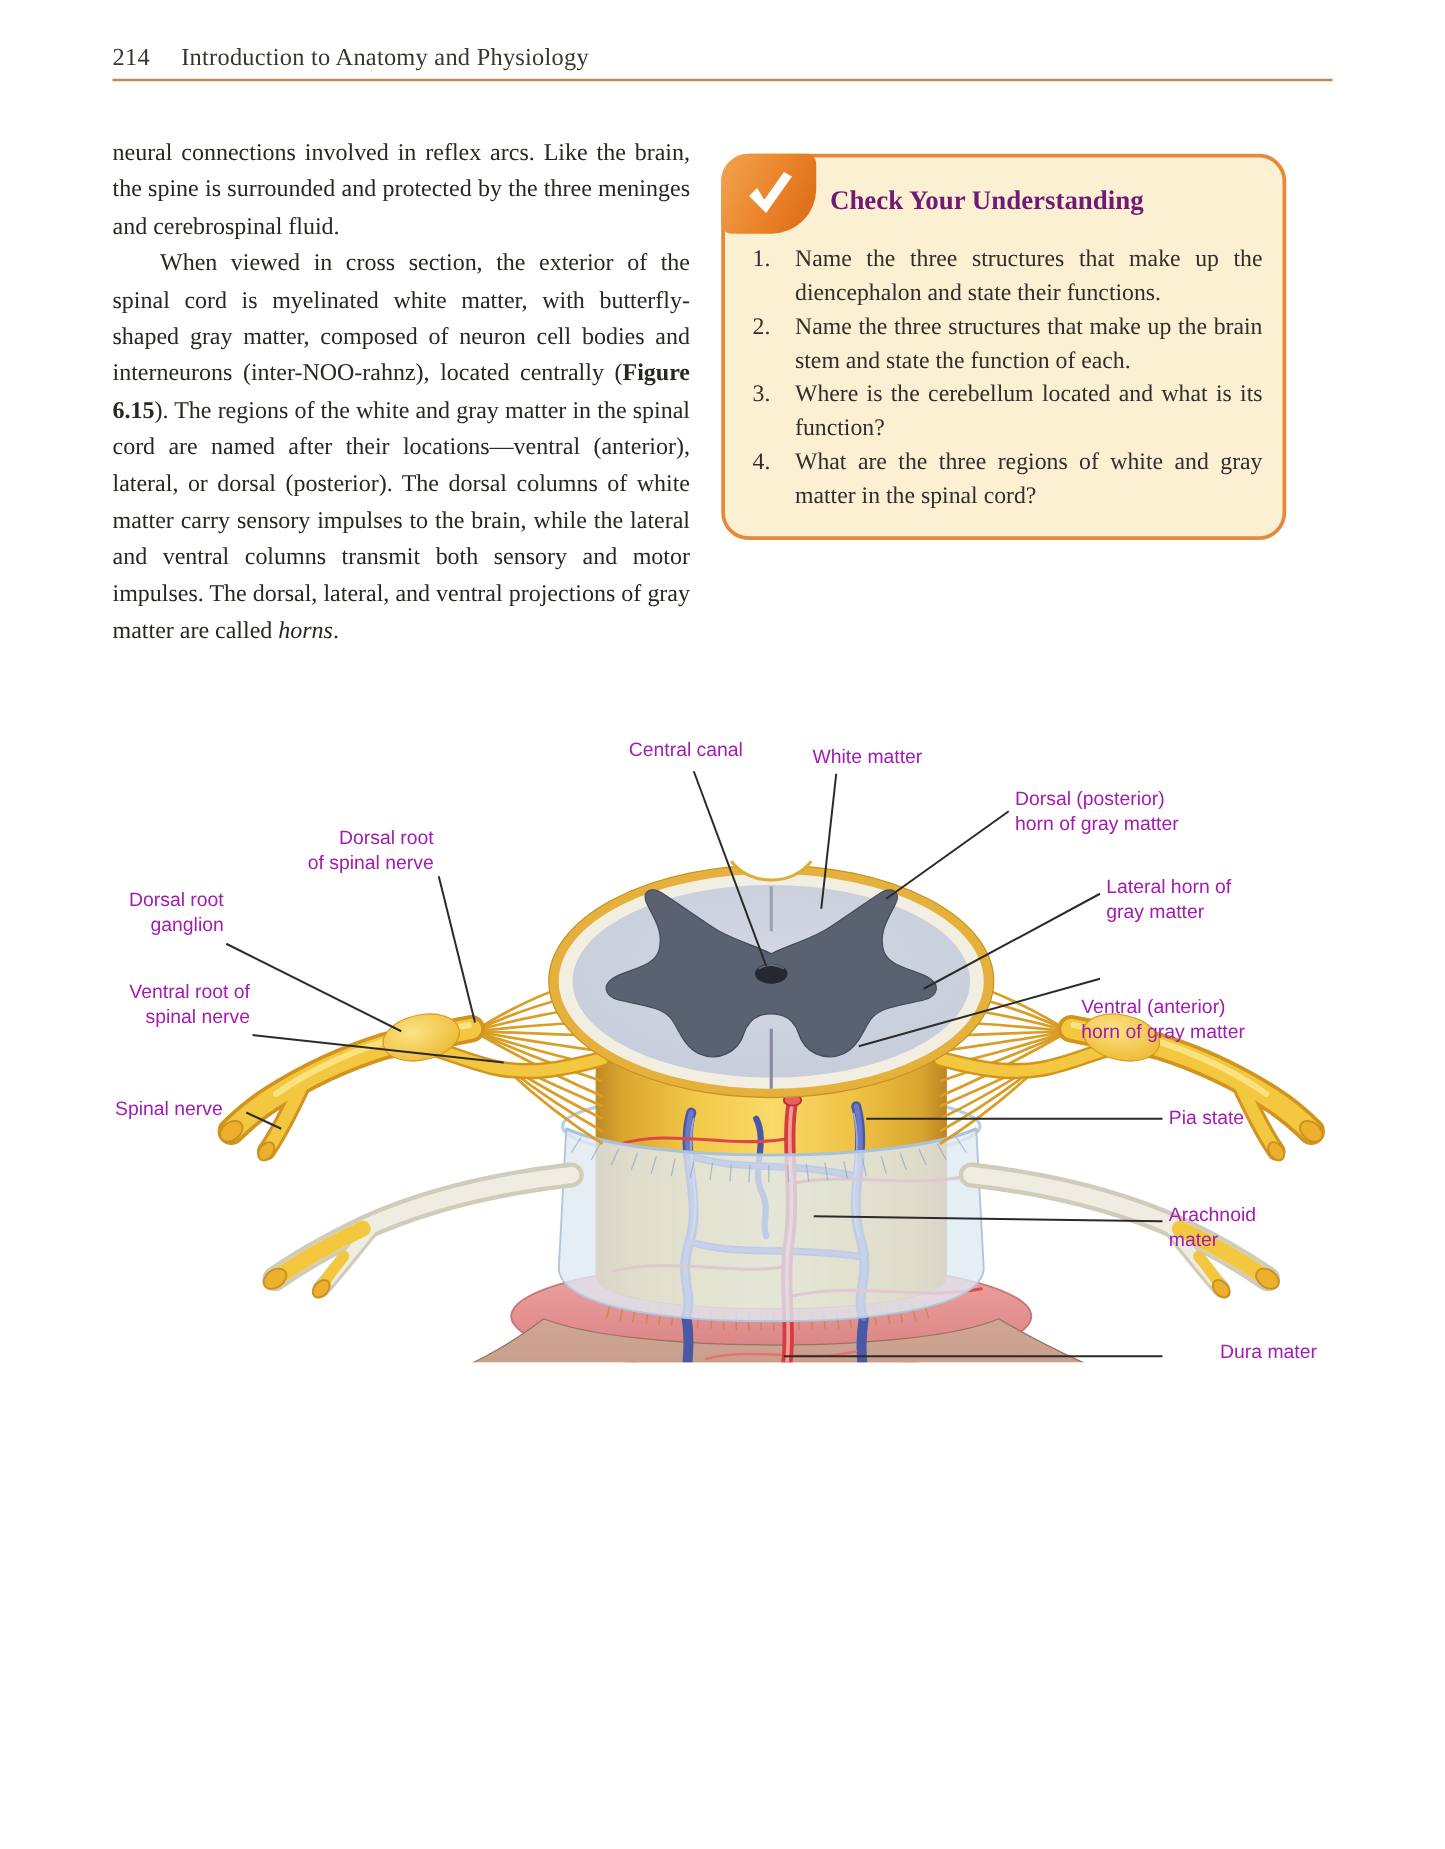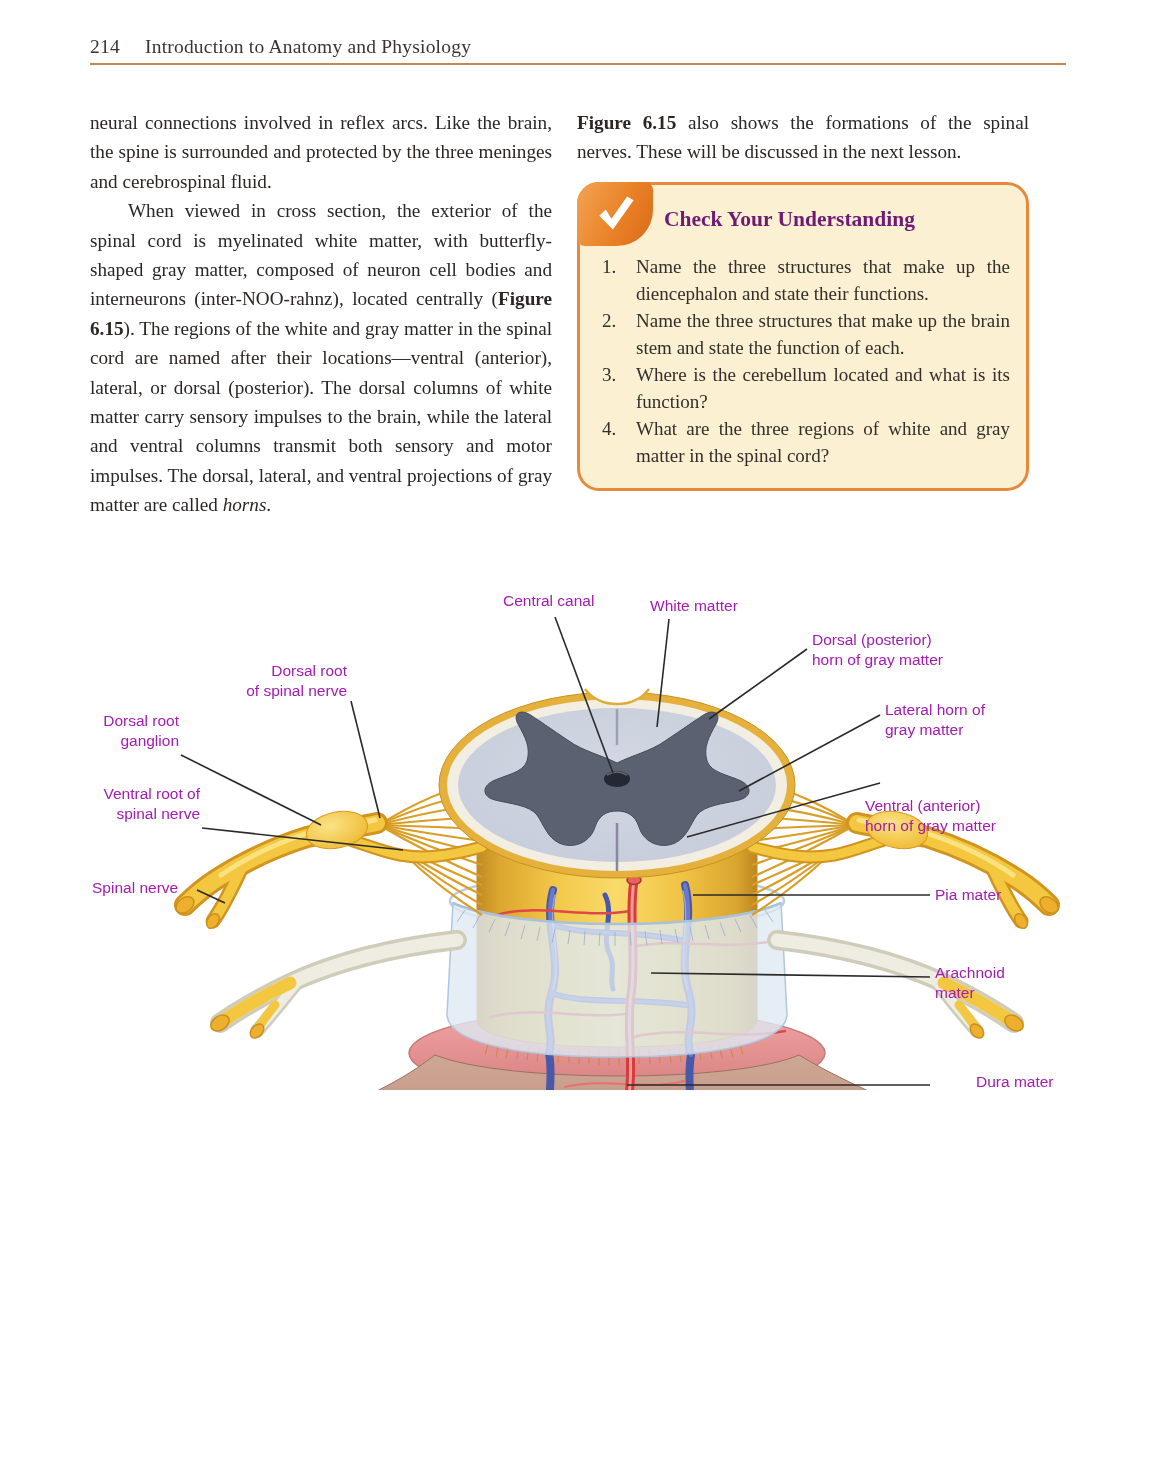--- a/index.html
+++ b/index.html
@@ -50,21 +50,20 @@
     <span class="pnum">214</span><span>Introduction to Anatomy and Physiology</span>
   </div>
   <div class="hdr-rule"></div>
 
   <div class="colL">
     <p>neural connections involved in reflex arcs. Like the brain, the spine is surrounded and protected by the three meninges and cerebrospinal fluid.</p>
     <p class="ind"><span>When viewed in cross section, the exterior of the spinal cord is myelinated white matter, with butterfly-shaped gray matter, composed of neuron cell bodies and interneurons (inter-NOO-rahnz), located centrally (</span><b class="figref">Figure 6.15</b><span>). The regions of the white and gray matter in the spinal cord are named after their locations—ventral (anterior), lateral, or dorsal (posterior). The dorsal columns of white matter carry sensory impulses to the brain, while the lateral and ventral columns transmit both sensory and motor impulses. The dorsal, lateral, and ventral projections of gray matter are called </span><i>horns</i><span>.</span></p>
   </div>
 
   <div class="colR">
-    <p><b class="figref">Figure 6.15</b><span> also shows the formations of the spinal nerves. These will be discussed in the next lesson.</span></p>
 
     <div class="cyu">
       <div class="cyu-badge">
         <svg viewBox="0 0 60 56">
           <path d="M8 32 L17 23 L25 36 L47 5 L56 10 L27 51 Z" fill="#ffffff"></path>
         </svg>
       </div>
       <div class="cyu-title">Check Your Understanding</div>
       <ol class="cyu-list">
         <li>
@@ -340,21 +339,21 @@
     </svg>
 
     <div class="fig-label" style="left:418px;top:6px;">Central canal</div>
     <div class="fig-label" style="left:565px;top:11px;">White matter</div>
     <div class="fig-label" style="left:727px;top:45px;">Dorsal (posterior)
 horn of gray matter</div>
     <div class="fig-label" style="left:800px;top:115px;">Lateral horn of
 gray matter</div>
     <div class="fig-label" style="left:780px;top:183px;margin-top:28px;">Ventral (anterior)
 horn of gray matter</div>
-    <div class="fig-label" style="left:850px;top:300px;">Pia mater</div>
+    <div class="fig-label" style="left:850px;top:300px;">Pia state</div>
     <div class="fig-label" style="left:850px;top:378px;">Arachnoid
 mater</div>
     <div class="fig-label" style="left:891px;top:487px;text-align:right;">Dura mater</div>
     <div class="fig-label ra" style="right:728px;top:76px;">Dorsal root
 of spinal nerve</div>
     <div class="fig-label ra" style="right:896px;top:126px;">Dorsal root
 ganglion</div>
     <div class="fig-label ra" style="right:875px;top:199px;">Ventral root of
 spinal nerve</div>
     <div class="fig-label" style="left:7px;top:293px;">Spinal nerve</div>

